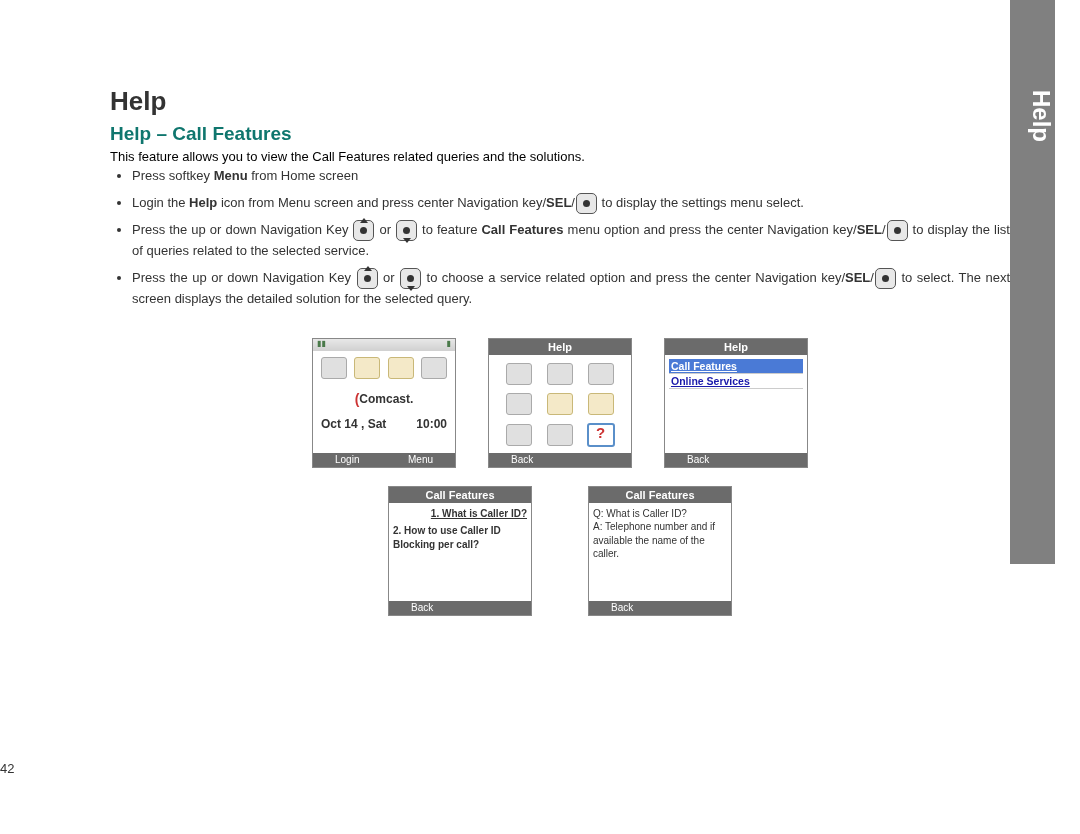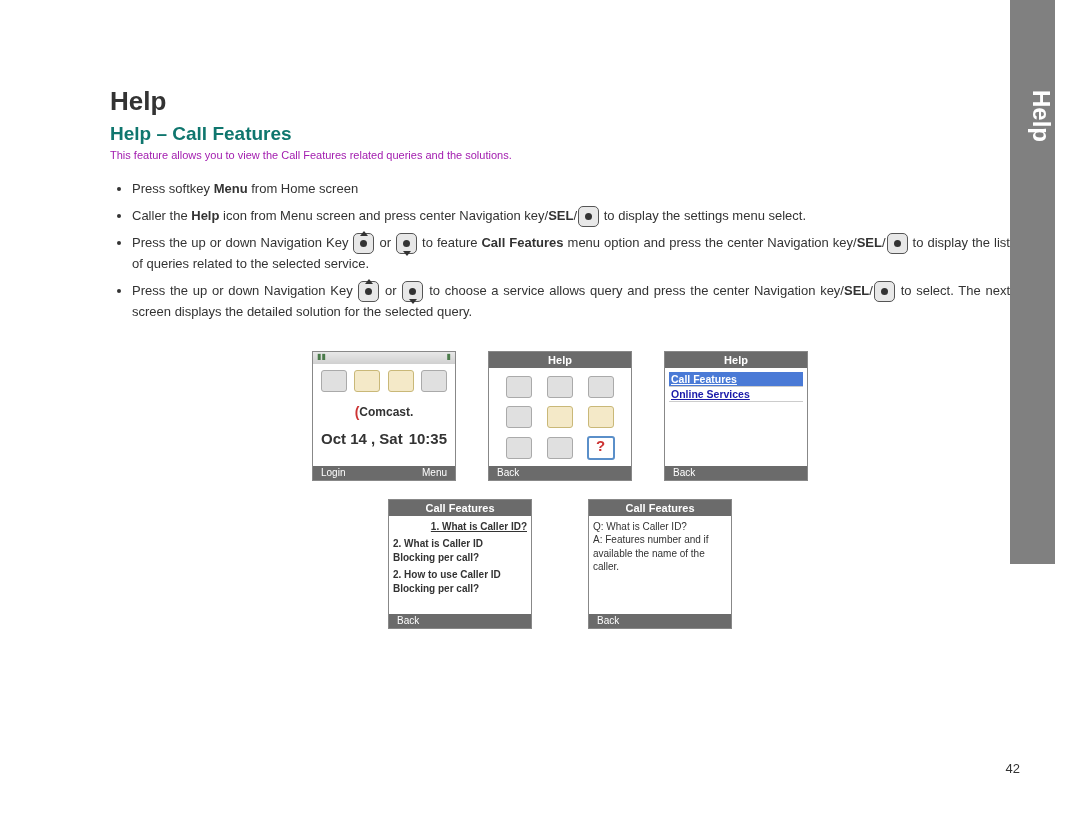--- a/index.html
+++ b/index.html
@@ -41,23 +41,23 @@
     color: #333;
     margin: 0 0 6px 0;
   }
   h2.section-title {
     font-size: 19px;
     font-weight: bold;
     color: #0f766e;
     margin: 0 0 4px 0;
   }
   .intro {
-    font-size: 11px;
-    color: #a21caf;
-    margin-bottom: 18px;
+    font-size: 13px;
+    color: #000000;
+    margin-bottom: 2px;
   }
   ul.bullets {
     margin: 2px 0 0 0;
     padding-left: 22px;
     font-size: 13px;
     color: #333;
   }
   ul.bullets li {
     margin-bottom: 6px;
     line-height: 1.6;
@@ -143,21 +143,21 @@
     background: #fff;
     padding: 4px;
     overflow: hidden;
   }
   .ps-footer {
     background: #6b6b6b;
     color: #fff;
     height: 14px;
     display: flex;
     justify-content: space-between;
-    padding: 0 8px;
+    padding: 0 22px;
     font-size: 10px;
     line-height: 14px;
   }
   .icon-grid {
     display: grid;
     grid-template-columns: repeat(4, 1fr);
     gap: 4px;
     padding: 2px;
   }
   .icon-grid.g3 { grid-template-columns: repeat(3, 1fr); gap:8px; padding:4px 10px;}
@@ -186,21 +186,21 @@
   .brand-logo::before {
     content:'(';
     color:#cc3333;
     font-weight:bold;
     font-size:14px;
     vertical-align:-1px;
   }
   .date-row {
     display:flex;
     justify-content:space-between;
-    font-size:15px;
+    font-size:12px;
     font-weight:bold;
     color:#333;
     padding:0 4px;
     margin-top:10px;
   }
   .menu-list {
     font-size:10.5px;
     font-weight:bold;
     color:#1a1aaa;
   }
@@ -224,21 +224,21 @@
   .qa-text {
     font-size:10px;
     color:#333;
     line-height:1.35;
   }
   .page-number {
     position:absolute;
     bottom:58px;
     left:0;
     width:1020px;
-    text-align:right;
+    text-align:left;
     font-size:13px;
     color:#333;
   }
   b { font-weight:bold; color:#333;}
 </style>
 </head>
 <body>
 
 <div class="sidebar-tab">
   <span>Help</span>
@@ -247,48 +247,48 @@
 <div class="page-body">
   <h1 class="page-title">Help</h1>
   <h2 class="section-title">Help – Call Features</h2>
   <div class="intro">This feature allows you to view the Call Features related queries and the solutions.</div>
 
   <ul class="bullets">
     <li>
       <span>Press softkey </span><b>Menu</b><span> from Home screen</span>
     </li>
     <li>
-      <span>Caller the </span><b>Help</b><span> icon from Menu screen and press center Navigation key/</span><b>SEL</b>/<span class="nav-icon center"></span><span> to display the settings menu select.</span>
+      <span>Login the </span><b>Help</b><span> icon from Menu screen and press center Navigation key/</span><b>SEL</b>/<span class="nav-icon center"></span><span> to display the settings menu select.</span>
     </li>
     <li style="text-align:justify;">
       <span>Press the up or down Navigation Key </span><span class="nav-icon up"></span><span> or </span><span class="nav-icon down"></span><span> to feature </span><b>Call Features</b><span> menu option and press the center Navigation key/</span><b>SEL</b>/<span class="nav-icon center"></span><span> to display the list of queries related to the selected service.</span>
     </li>
     <li style="text-align:justify;">
-      <span>Press the up or down Navigation Key </span><span class="nav-icon up"></span><span> or </span><span class="nav-icon down"></span><span> to choose a service allows query and press the center Navigation key/</span><b>SEL</b>/<span class="nav-icon center"></span><span> to select. The next screen displays the detailed solution for the selected query.</span>
+      <span>Press the up or down Navigation Key </span><span class="nav-icon up"></span><span> or </span><span class="nav-icon down"></span><span> to choose a service related option and press the center Navigation key/</span><b>SEL</b>/<span class="nav-icon center"></span><span> to select. The next screen displays the detailed solution for the selected query.</span>
     </li>
   </ul>
 
   <div class="screens-row">
 
     <div class="phone-screen">
       <div class="ps-statusbar">
           <span>▮▮</span>
           <span>▮</span>
         </div>
       <div class="ps-body">
         <div class="icon-grid">
           <div class="mini-icon gray"></div>
           <div class="mini-icon"></div>
           <div class="mini-icon"></div>
           <div class="mini-icon gray"></div>
         </div>
         <div class="brand-logo">Comcast.</div>
         <div class="date-row">
           <span>Oct 14 , Sat</span>
-          <span>10:35</span>
+          <span>10:00</span>
         </div>
       </div>
       <div class="ps-footer">
         <span>Login</span>
         <span>Menu</span>
       </div>
     </div>
 
     <div class="phone-screen">
       <div class="ps-titlebar">Help</div>
@@ -326,36 +326,35 @@
     </div>
   </div>
 
   <div class="screens-row" style="gap:56px; margin-top:18px;">
 
     <div class="phone-screen">
       <div class="ps-titlebar">Call Features</div>
       <div class="ps-body">
         <div class="qa-list">
           <div class="q selected">1. What is Caller ID?</div>
-          <div class="q">2. What is Caller ID Blocking per call?</div>
           <div class="q">2. How to use Caller ID Blocking per call?</div>
         </div>
       </div>
       <div class="ps-footer">
         <span>Back</span>
           <span></span>
       </div>
     </div>
 
     <div class="phone-screen">
       <div class="ps-titlebar">Call Features</div>
       <div class="ps-body">
         <div class="qa-text">
           <div>Q: What is Caller ID?</div>
-          <div>A: Features number and if available the name of the caller.</div>
+          <div>A: Telephone number and if available the name of the caller.</div>
         </div>
       </div>
       <div class="ps-footer">
         <span>Back</span>
           <span></span>
       </div>
     </div>
   </div>
 </div>
 

